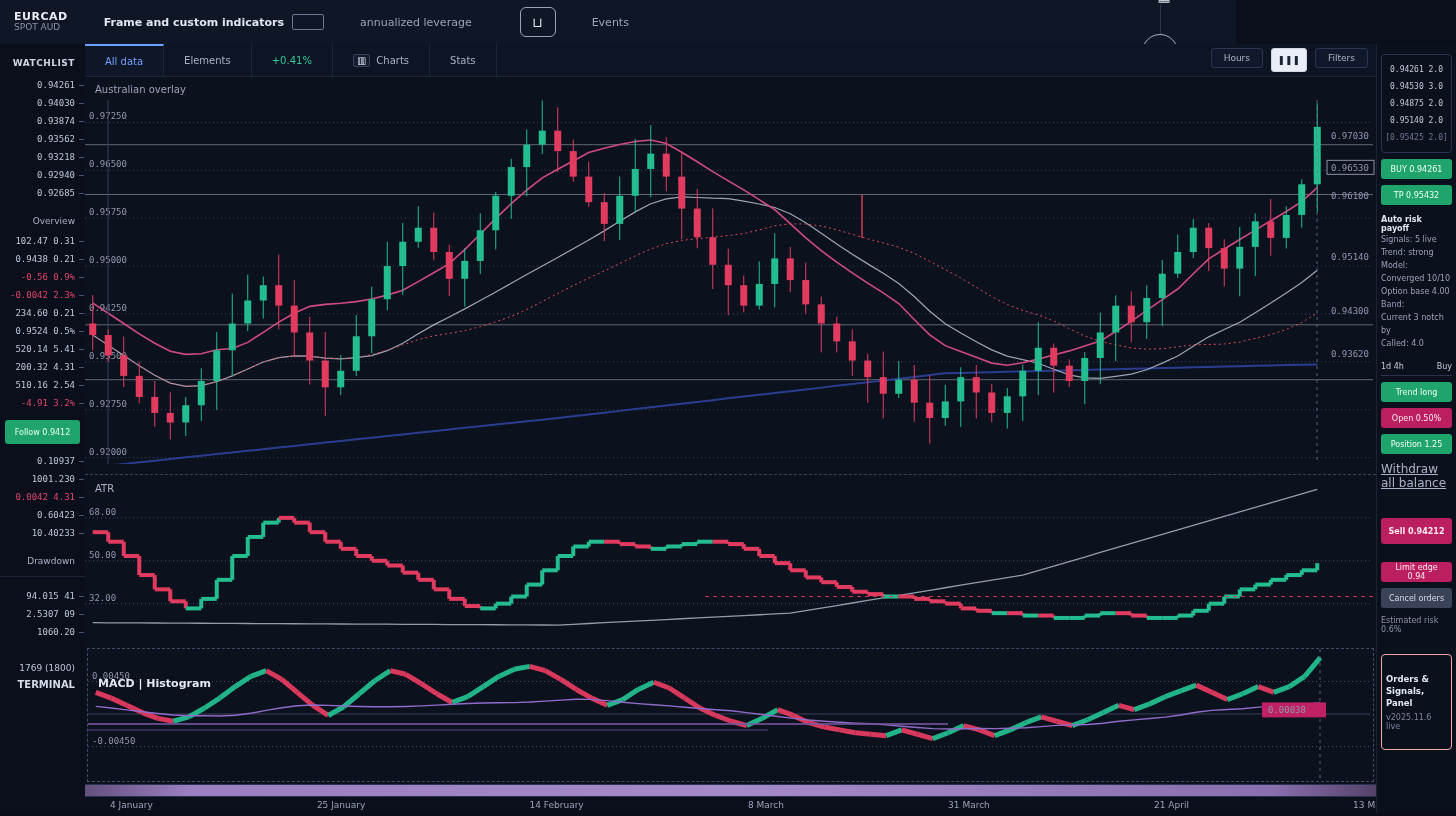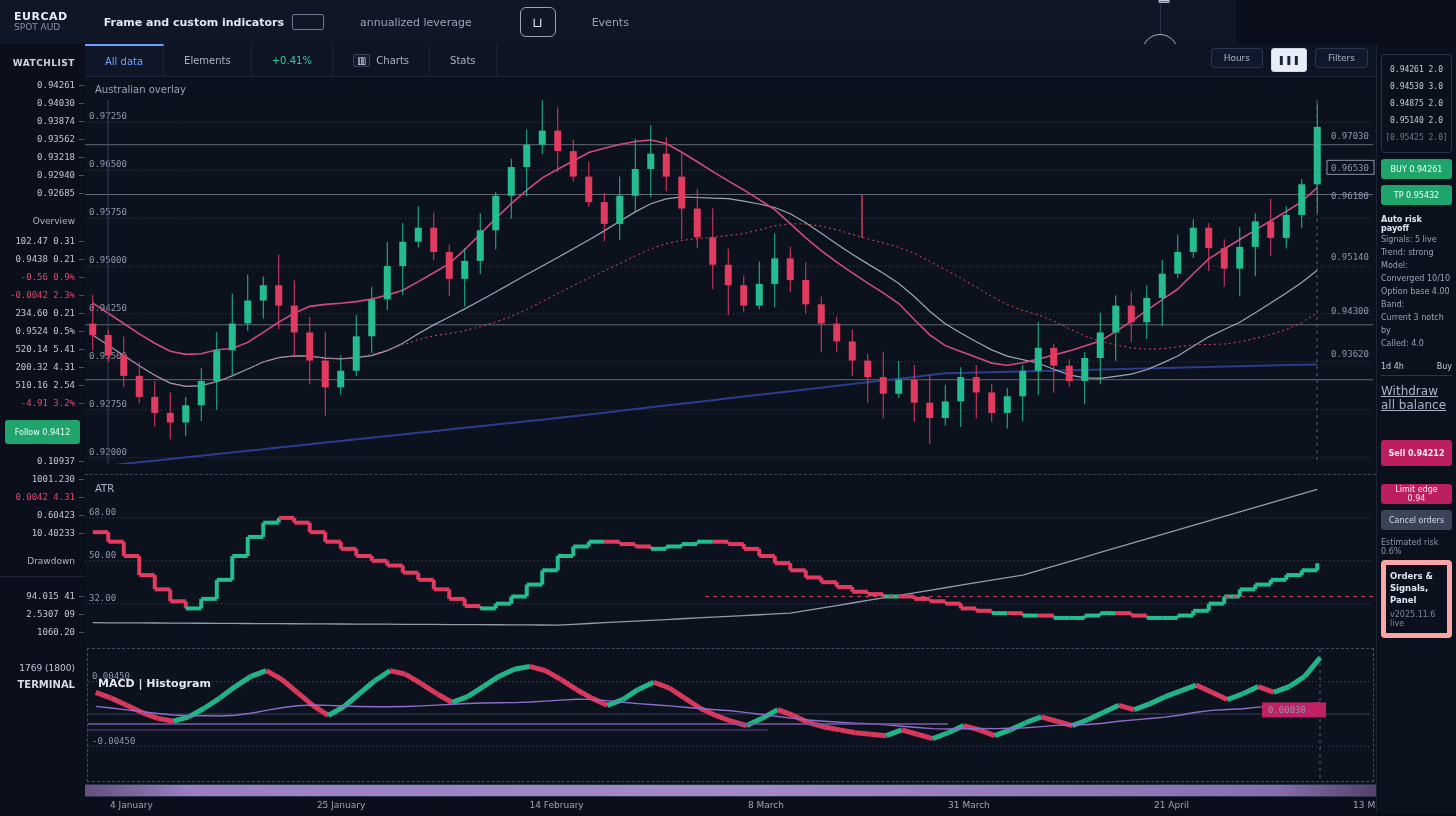--- a/index.html
+++ b/index.html
@@ -77,21 +77,21 @@
   .btn-green{background:#1fa56b;}
   .btn-pink{background:#bb1f5f;color:#ffe9f2;}
   .btn-gray{background:#3a4357;color:#d6dcea;}
   #rp-stats-title{font-weight:bold;color:#dfe5f1;font-size:8px;margin-top:10px;}
   .rp-stat{color:#99a2b7;font-size:8px;line-height:13px;}
   #rp-period{display:flex;justify-content:space-between;margin-top:12px;color:#c3cad9;
              border-bottom:1px solid #2b3350;padding-bottom:4px;}
   #rp-link{display:block;margin-top:8px;color:#aab3c6;text-decoration:underline;font-size:12px;}
   #rp-sell{height:26px !important;margin-top:28px !important;font-weight:bold;}
   #rp-risk{color:#8a93a8;margin-top:8px;font-size:8px;}
-  #rp-footer{border:5px solid #fca5a5;border-radius:4px;padding:5px 4px;margin-top:4px;}
+  #rp-footer{border:1px solid #fca5a5;border-radius:4px;padding:18px 4px;margin-top:20px;}
   #rp-footer .t{font-weight:bold;color:#e2e7f2;font-size:8.5px;line-height:12px;}
   #rp-footer .s{color:#7c8599;font-size:8px;margin-top:4px;}
   #bottom-strip{position:absolute;left:0;bottom:0;width:100%;height:3px;background:#0a0d17;}
 </style>
 </head>
 <body>
 
 <div id="app">
 
   <header id="topbar">
@@ -679,20 +679,25 @@
         <div class="rp-stat">Converged 10/10</div>
         <div class="rp-stat">Option base 4.00</div>
         <div class="rp-stat">Band:</div>
         <div class="rp-stat">Current 3 notch by</div>
         <div class="rp-stat">Called: 4.0</div>
       </div>
     <div id="rp-period">
       <span>1d 4h</span>
       <span>Buy</span>
     </div>
+    <div id="rp-actions">
+        <button class="rp-btn btn-green">Trend long</button>
+        <button class="rp-btn btn-pink">Open 0.50%</button>
+        <button class="rp-btn btn-green">Position 1.25</button>
+      </div>
     <a id="rp-link" href="#">Withdraw all balance</a>
     <button id="rp-sell" class="rp-btn btn-pink">Sell 0.94212</button>
     <button class="rp-btn btn-pink" style="margin-top:18px">Limit edge 0.94</button>
     <button class="rp-btn btn-gray">Cancel orders</button>
     <div id="rp-risk">Estimated risk 0.6%</div>
     <div id="rp-footer">
       <div class="t">Orders &amp; Signals,</div>
       <div class="t">Panel</div>
       <div class="s">v2025.11.6 live</div>
     </div>

